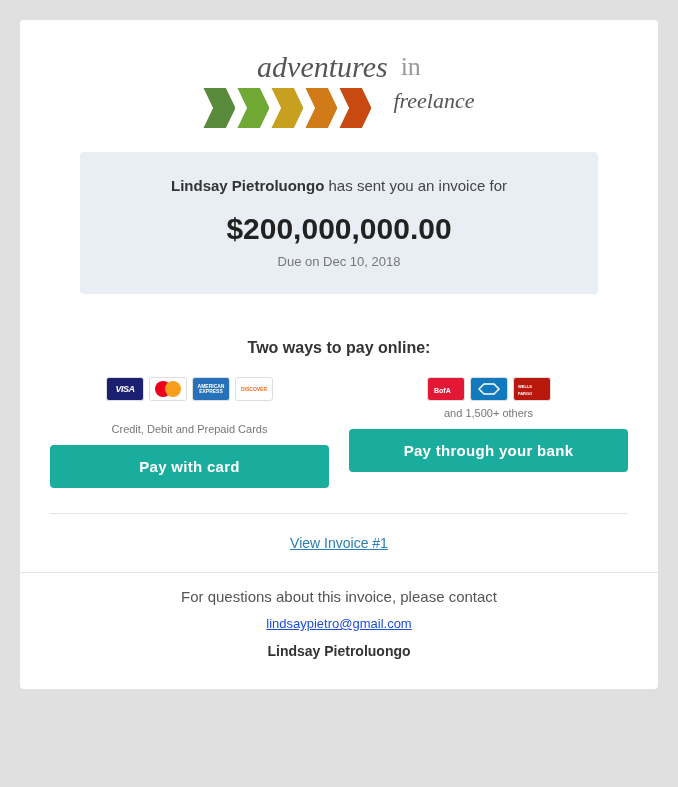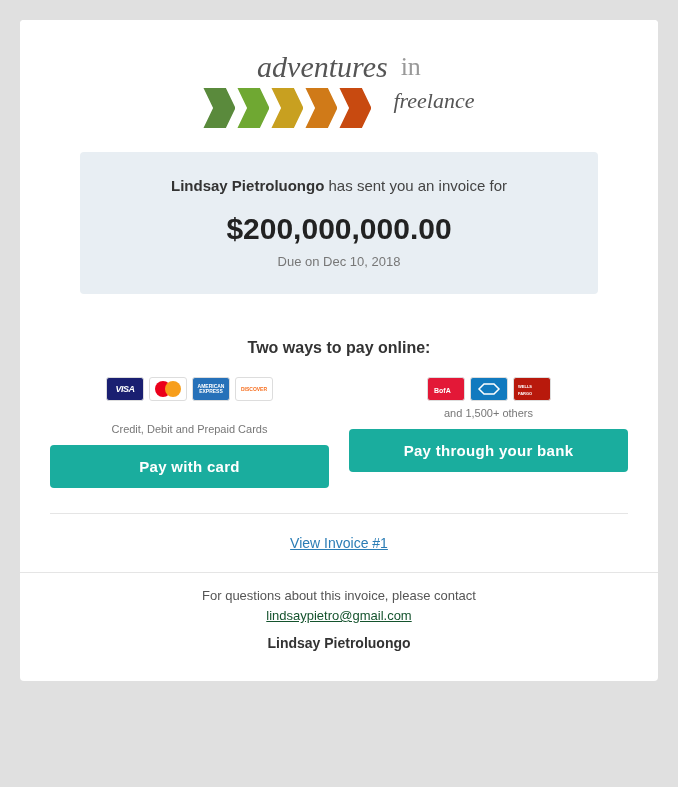--- a/index.html
+++ b/index.html
@@ -199,26 +199,26 @@
       cursor: pointer;
     }
 
     .footer-section {
       text-align: center;
       padding: 15px 30px 30px;
       border-top: 1px solid #e5e5e5;
       margin: 0 0;
     }
     .footer-text {
-      font-size: 13px;
+      font-size: 15px;
       color: #555;
-      margin-bottom: 5px;
+      margin-bottom: 11px;
     }
     .footer-email {
-      color: #14532d;
+      color: #1d4ed8;
       text-decoration: underline;
       font-size: 13px;
       display: block;
       margin-bottom: 12px;
       cursor: pointer;
     }
     .footer-name {
       font-size: 14px;
       font-weight: bold;
       color: #333;

